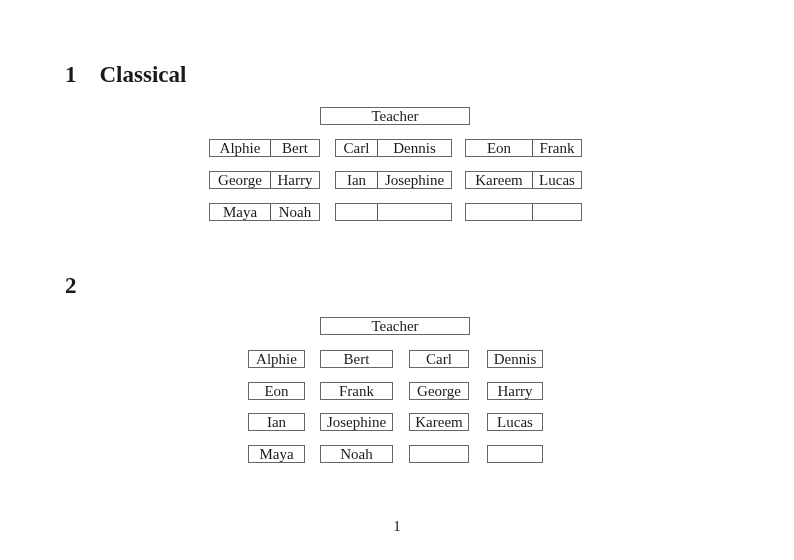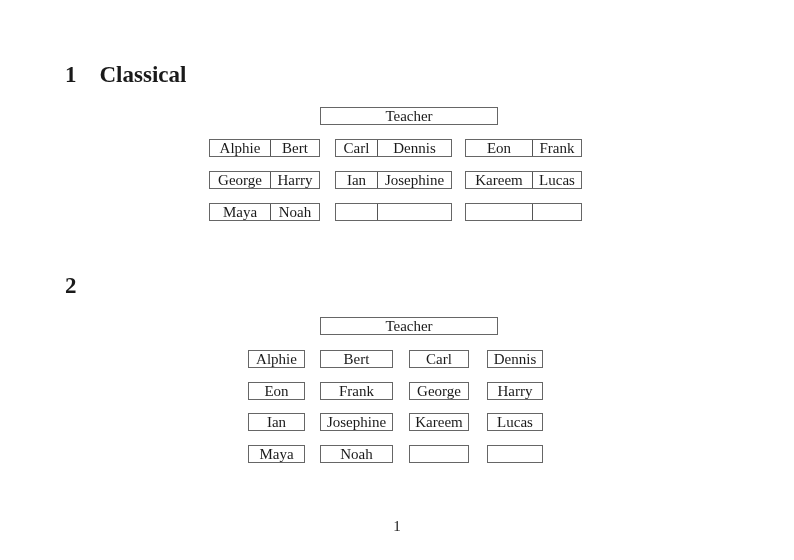--- a/index.html
+++ b/index.html
@@ -31,21 +31,21 @@
     border: 1px solid #666;
     background: #fff;
     height: 18px;
     display: flex;
     align-items: center;
     justify-content: center;
     font-size: 15px;
     line-height: 1;
     white-space: nowrap;
   }
-  .teacher-box { left: 320px; width: 178px; }
+  .teacher-box { left: 320px; width: 150px; }
   .desk {
     position: absolute;
     box-sizing: border-box;
     border: 1px solid #666;
     background: #fff;
     height: 18px;
     display: flex;
   }
   .desk .cell {
     box-sizing: border-box;

